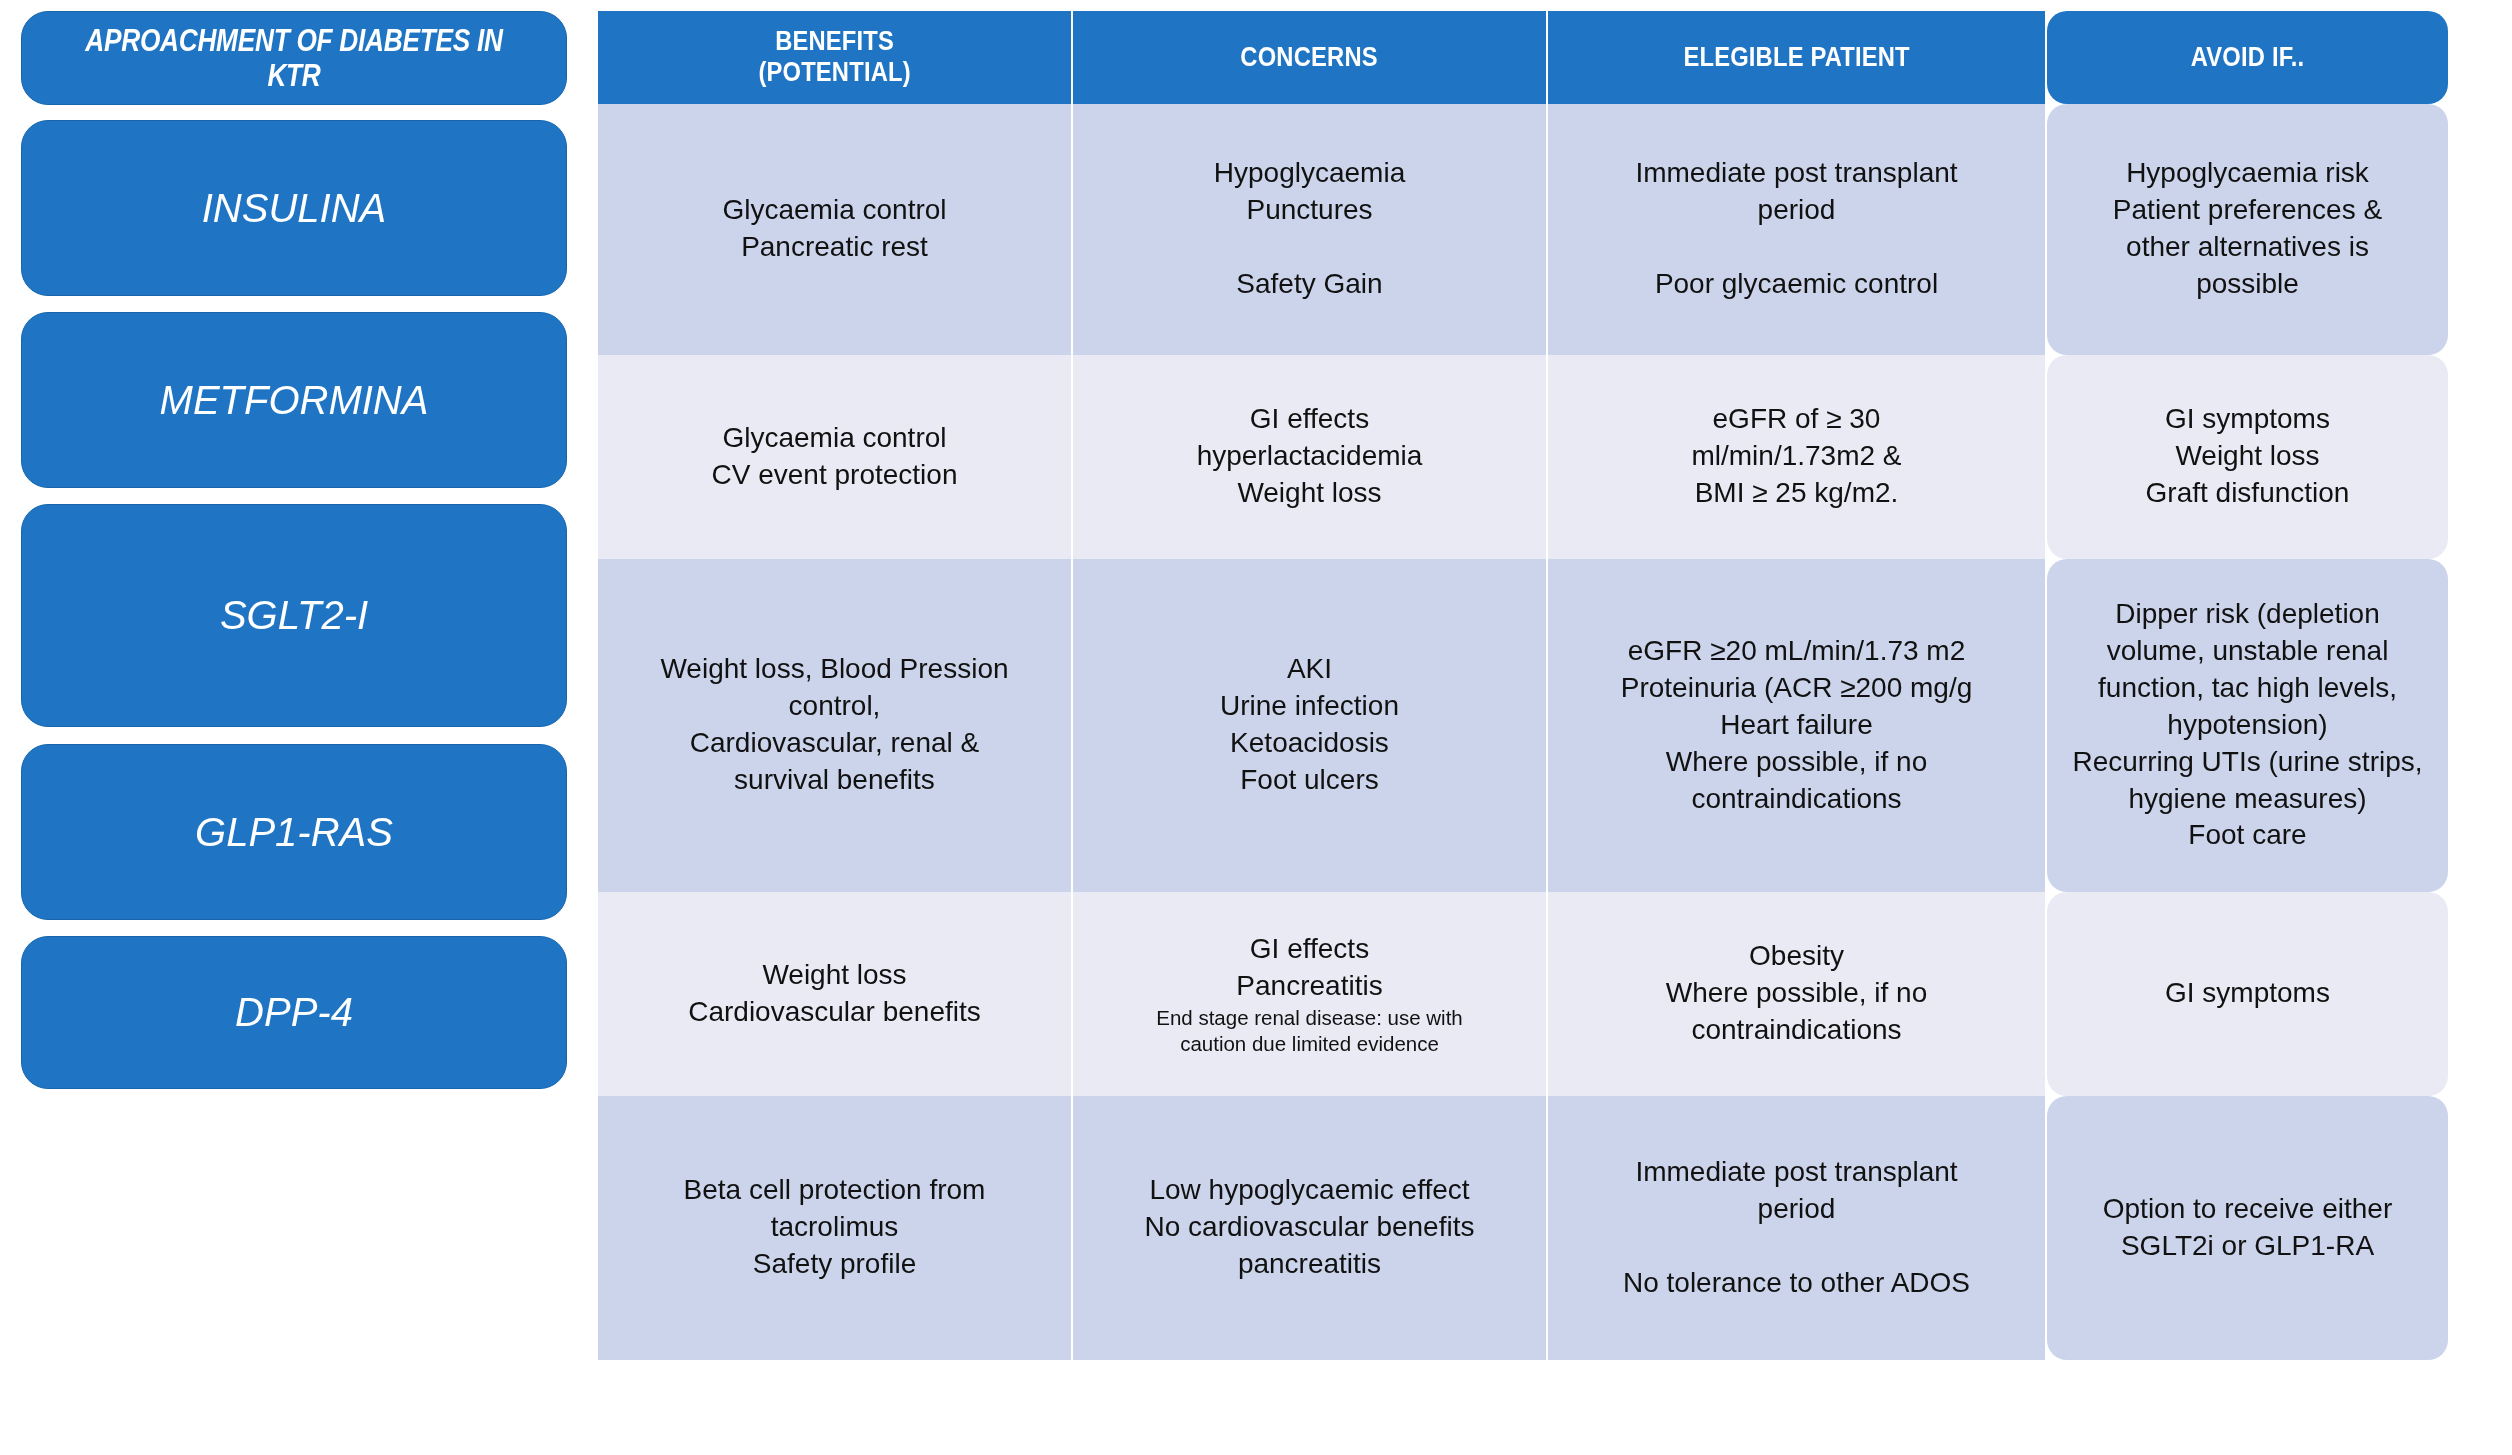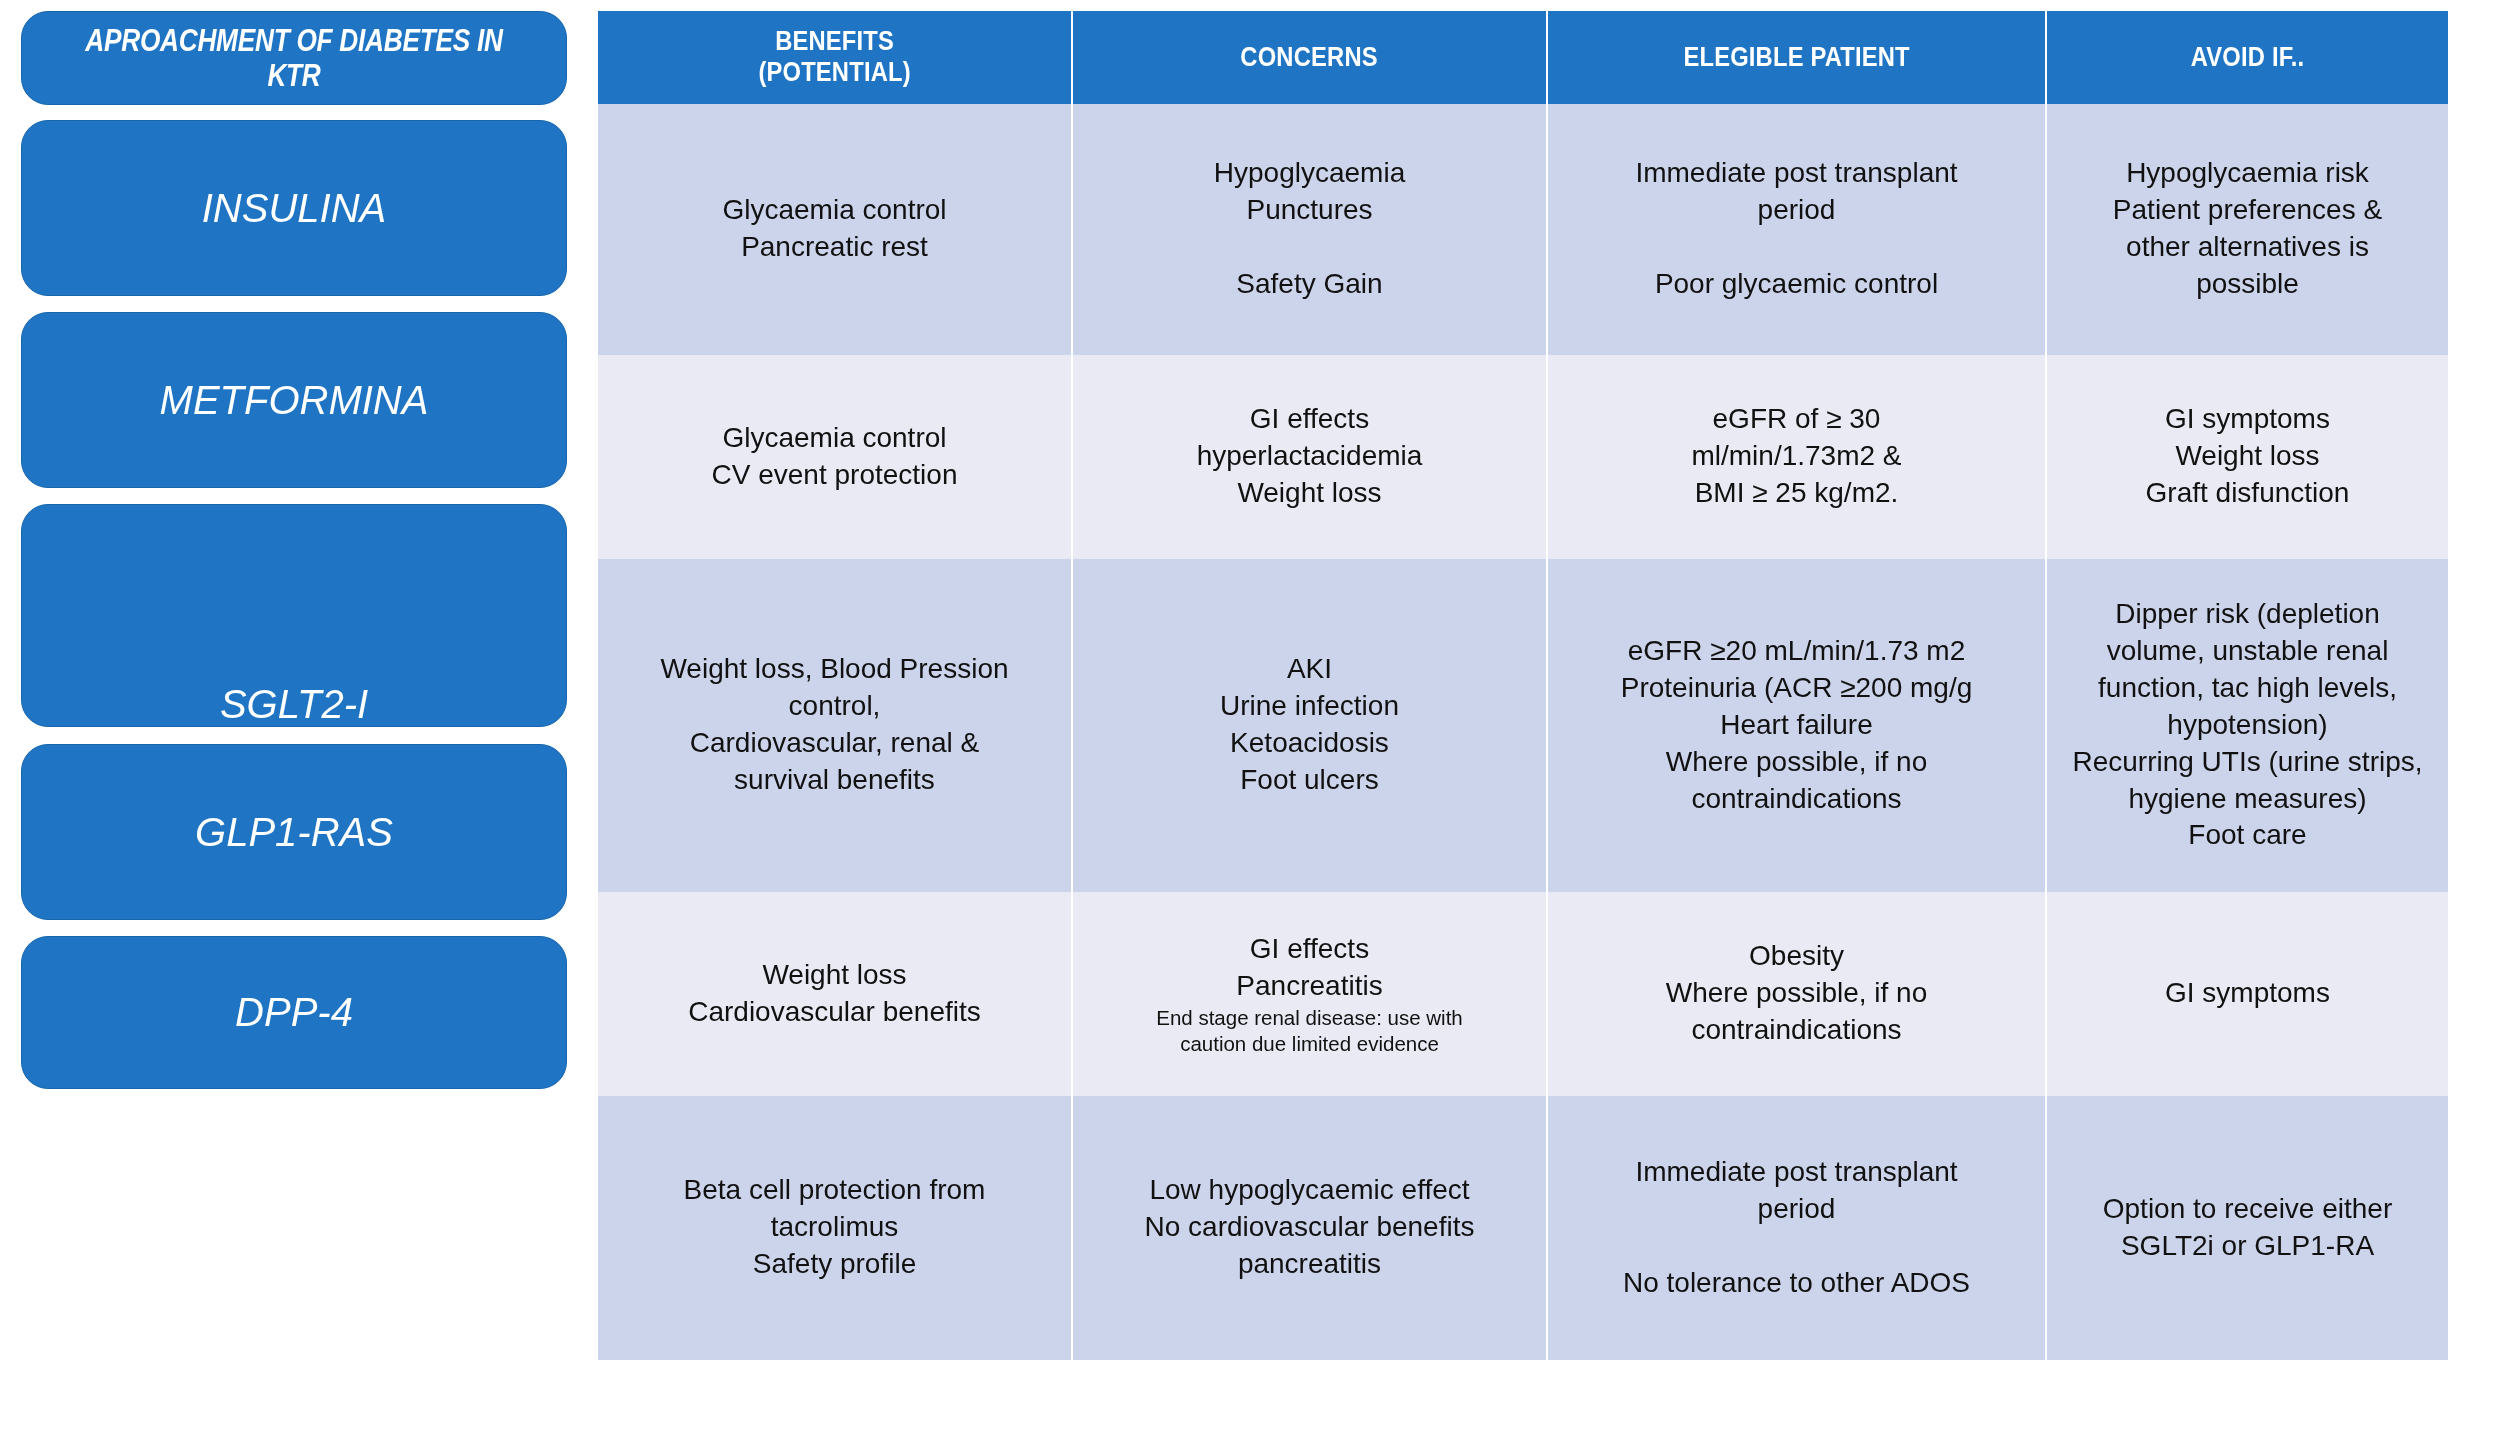--- a/index.html
+++ b/index.html
@@ -55,21 +55,21 @@
   }
   .pill-drug {
     font-size: 40px;
     line-height: 1.1;
     font-weight: 400;
   }
 
   #p-title { top: 0px;    height: 94px; }
   #p-0     { top: 109px;  height: 176px; }
   #p-1     { top: 301px;  height: 176px; }
-  #p-2     { top: 493px;  height: 223px; align-items: flex-end; }
+  #p-2     { top: 493px;  height: 223px; }
   #p-3     { top: 733px; height: 176px; }
   #p-4     { top: 925px; height: 153px; }
 
   
   #table {
     position: absolute;
     left: 598px;
     top: 10.6px;
     width: 1904px;
     display: flex;
@@ -87,21 +87,21 @@
     text-align: center;
     padding: 5.9px 9.4px;
     border-right: 2.3px solid #ffffff;
   }
   .tcell:last-child { border-right: none; }
 
   
   .c0 { width: 475px; text-align: center; }
   .c1 { width: 475px; }
   .c2 { width: 499px; }
-  .c3 { width: 401px; }
+  .c3 { width: 401px; border-radius: 20px; }
 
   
   #head .tcell {
     background: #1F75C4;
     color: #ffffff;
     font-weight: bold;
     font-size: 27px;
     line-height: 1.15;
     height: 93px;
     letter-spacing: 0.2px;

